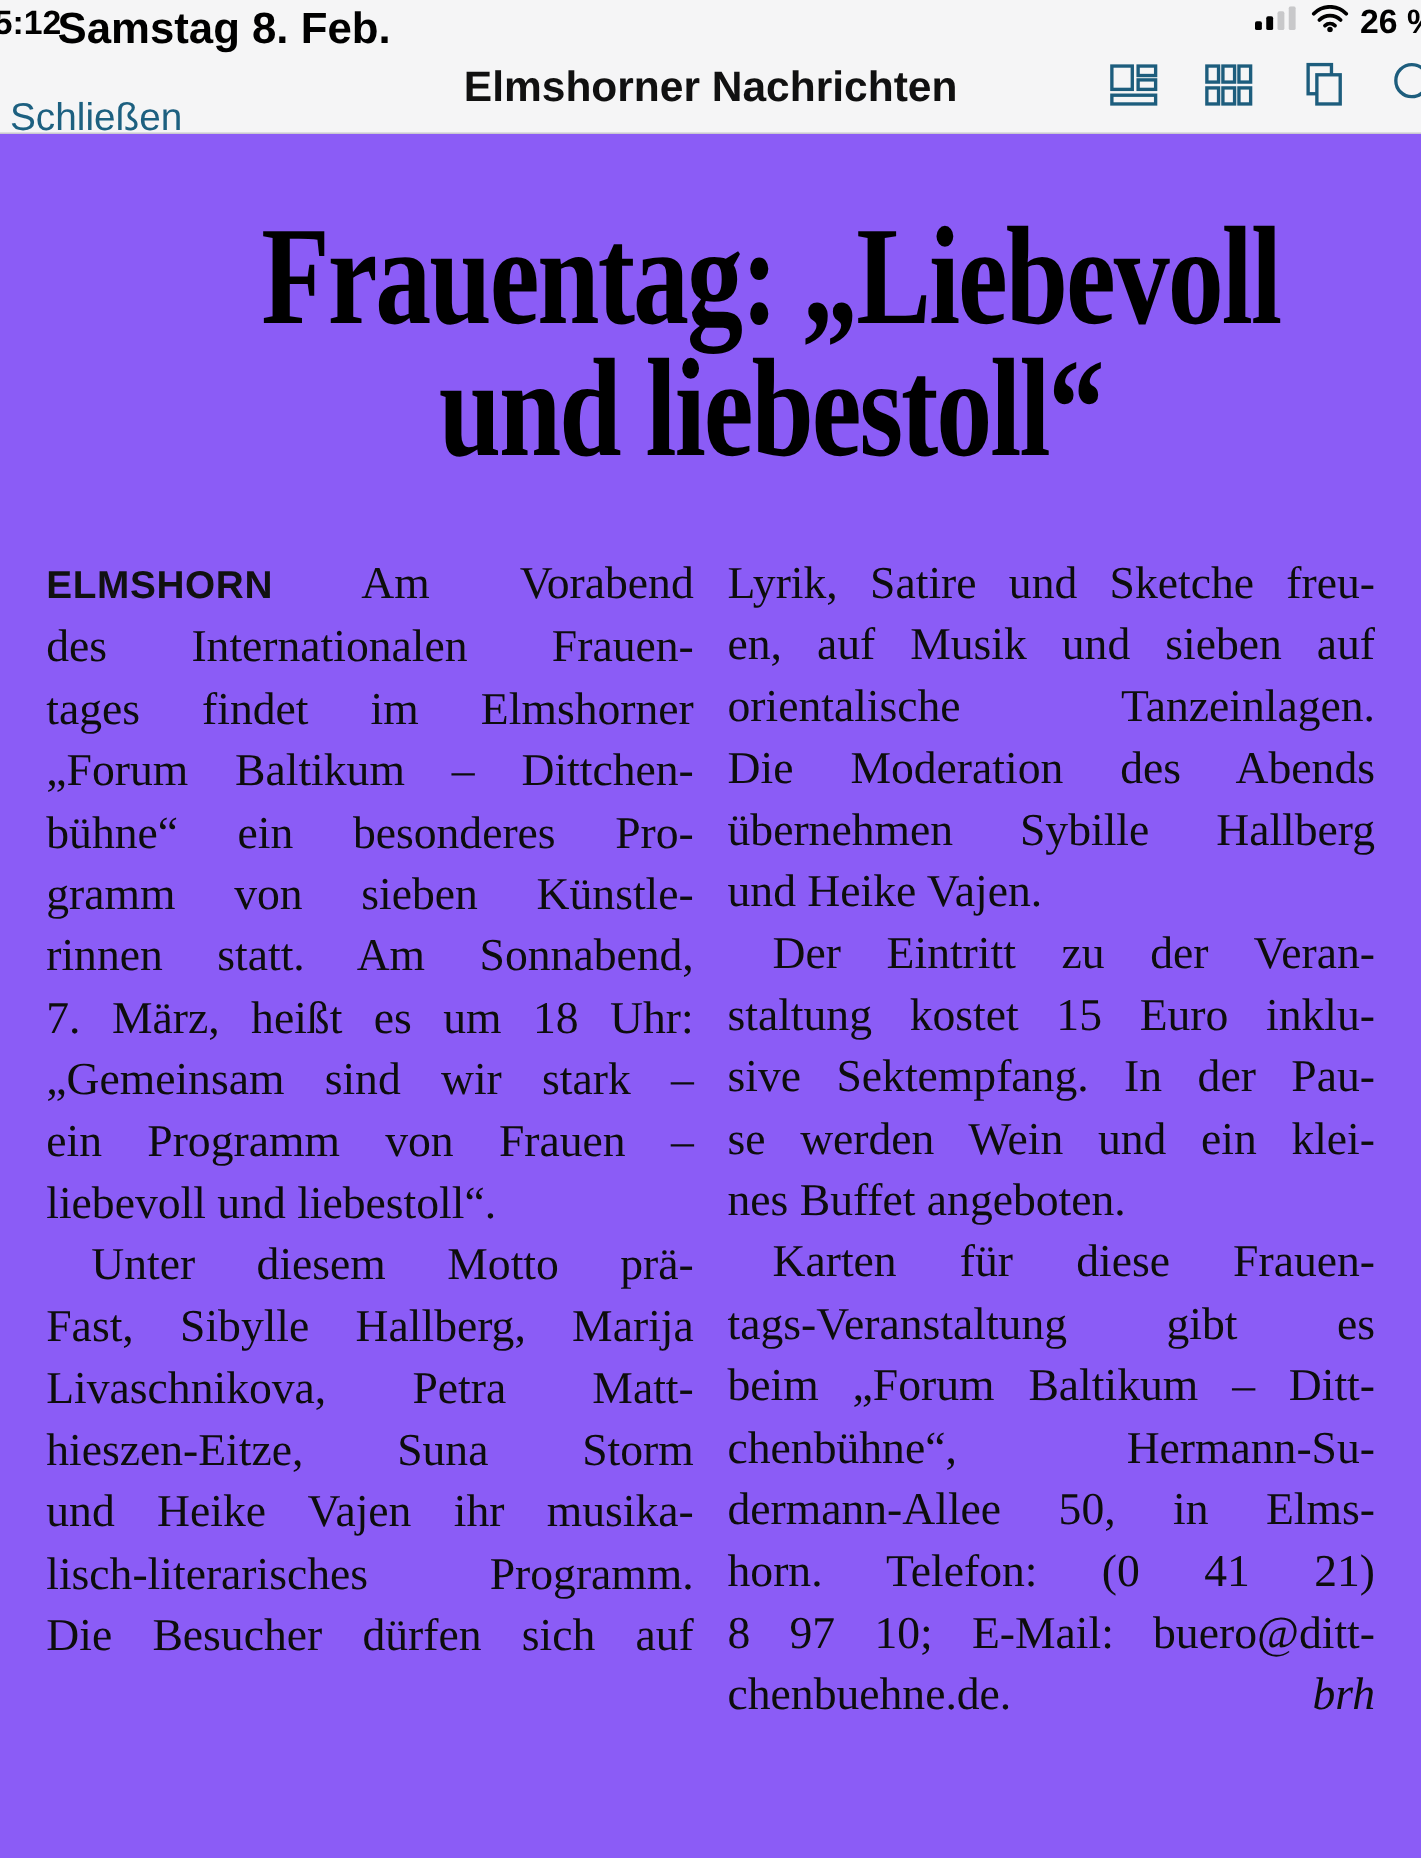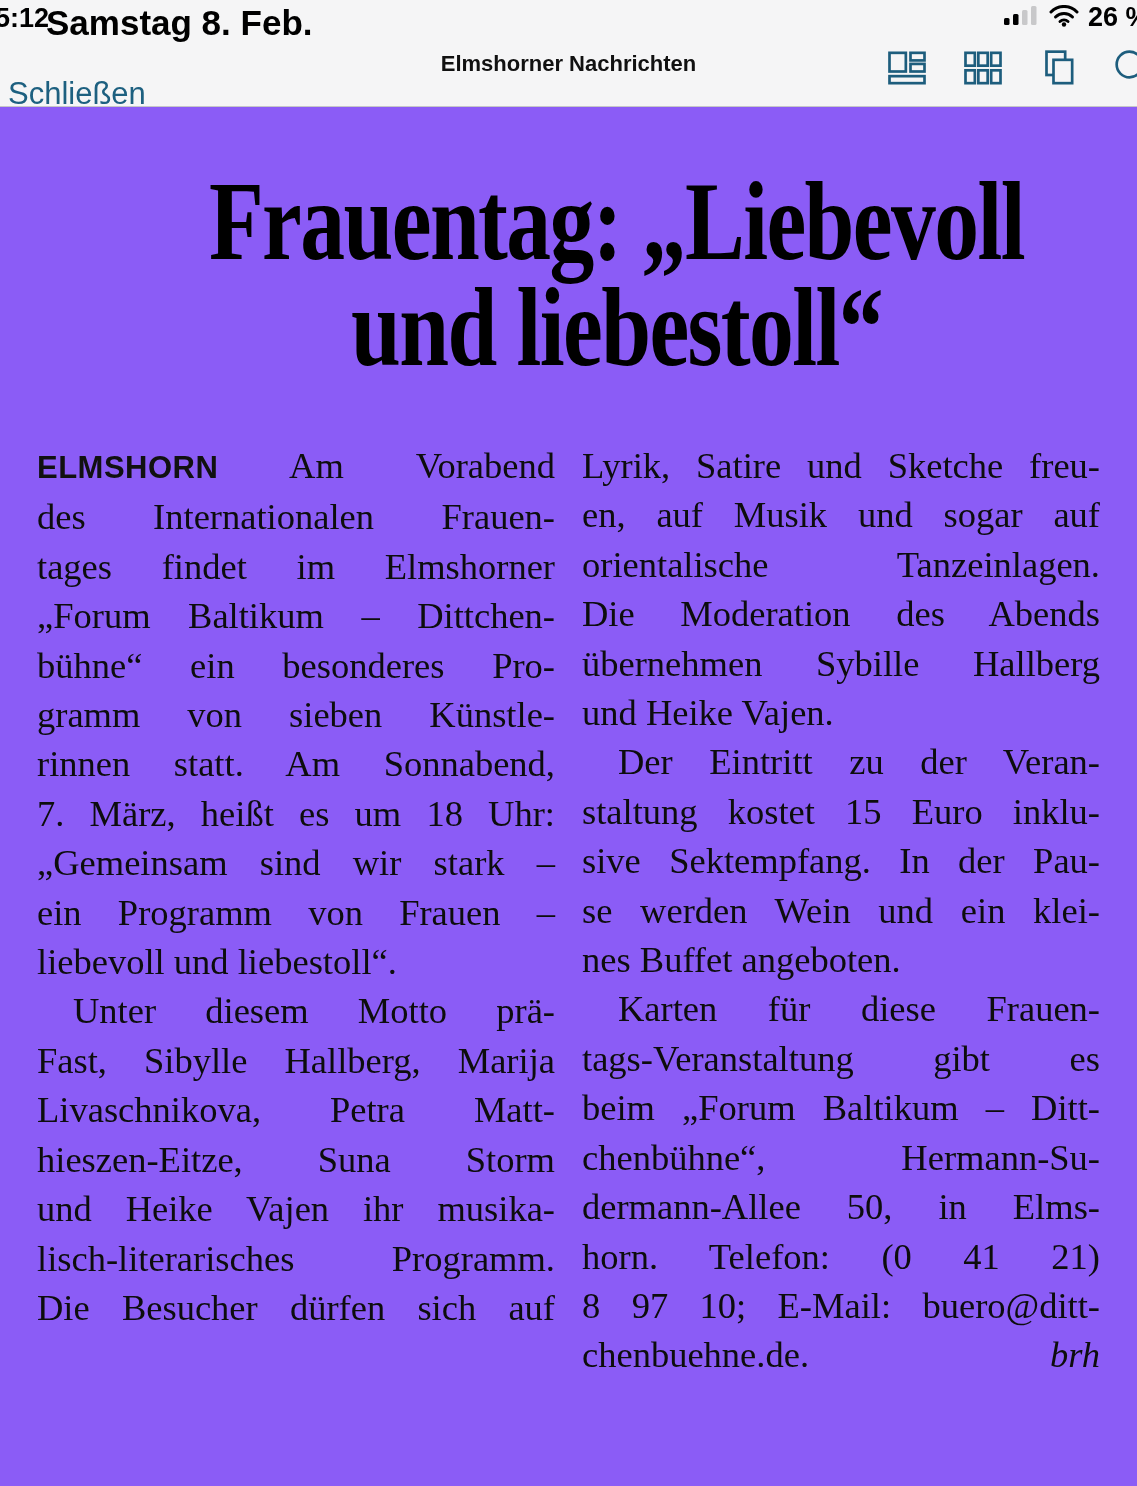--- a/index.html
+++ b/index.html
@@ -7,21 +7,21 @@
           font-family:"Liberation Sans",sans-serif;}
   
   .chrome{position:absolute;top:0;left:0;width:100%;height:107px;background:#f5f5f6;
           border-bottom:1.5px solid #c6c6c8;box-sizing:border-box;}
   .status-time{position:absolute;left:-5px;top:3px;font-size:27px;font-weight:600;color:#000;}
   .status-date{position:absolute;left:46px;top:3px;font-size:35px;font-weight:600;color:#000;}
   .status-right{position:absolute;left:1004px;top:2px;display:flex;align-items:center;gap:9px;}
   .status-pct{font-size:27px;font-weight:600;color:#000;white-space:nowrap;}
   .close-btn{position:absolute;left:8px;top:48px;font-size:31px;color:#1d6080;background:none;border:none;
              font-family:"Liberation Sans",sans-serif;cursor:pointer;padding:0;margin-top:28px;}
-  .nav-title{position:absolute;left:0;top:51px;width:100%;text-align:center;font-size:22px;font-weight:700;color:#111;}
+  .nav-title{position:absolute;left:0;top:51px;width:100%;text-align:center;font-size:34px;font-weight:700;color:#111;}
   .nav-icon-btn{position:absolute;top:46px;width:44px;height:44px;background:none;border:none;padding:0;cursor:pointer;}
   .nav-icon-btn svg{display:block;}
   
   .headline{position:absolute;top:168px;left:0;width:100%;text-align:center;color:#000;padding-left:48px;}
   .headline .hl{display:block;font-family:"Liberation Serif",serif;font-weight:700;font-size:112px;
                 line-height:106px;letter-spacing:-2px;transform:scaleX(0.80);white-space:nowrap;}
   .article-body{position:absolute;top:441px;left:37px;right:37px;display:flex;gap:27px;
                 font-family:"Liberation Serif",serif;font-size:36.5px;line-height:49.4px;color:#0d0d0d;}
   .col{flex:1;min-width:0;}
   .line{text-align:justify;text-align-last:justify;}
@@ -130,21 +130,21 @@
           <div class="line indent">Unter diesem Motto prä-</div>
           <div class="line">Fast, Sibylle Hallberg, Marija</div>
           <div class="line">Livaschnikova, Petra Matt-</div>
           <div class="line">hieszen-Eitze, Suna Storm</div>
           <div class="line">und Heike Vajen ihr musika-</div>
           <div class="line">lisch-literarisches Programm.</div>
           <div class="line">Die Besucher dürfen sich auf</div>
         </div>
       <div class="col">
           <div class="line">Lyrik, Satire und Sketche freu-</div>
-          <div class="line">en, auf Musik und sogar auf</div>
+          <div class="line">en, auf Musik und sieben auf</div>
           <div class="line">orientalische Tanzeinlagen.</div>
           <div class="line">Die Moderation des Abends</div>
           <div class="line">übernehmen Sybille Hallberg</div>
           <div class="line end">und Heike Vajen.</div>
           <div class="line indent">Der Eintritt zu der Veran-</div>
           <div class="line">staltung kostet 15 Euro inklu-</div>
           <div class="line">sive Sektempfang. In der Pau-</div>
           <div class="line">se werden Wein und ein klei-</div>
           <div class="line end">nes Buffet angeboten.</div>
           <div class="line indent">Karten für diese Frauen-</div>

